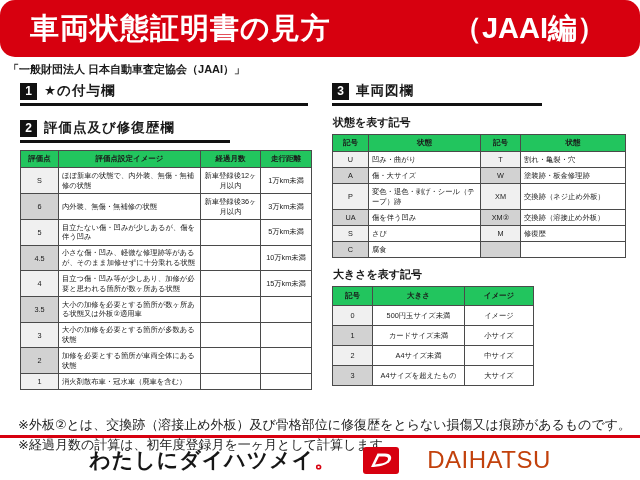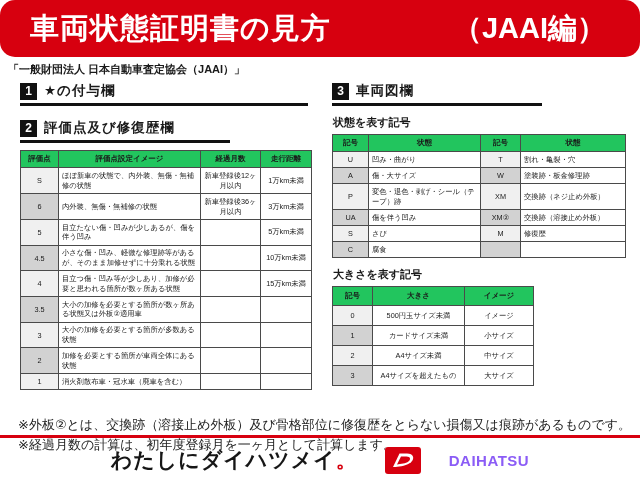--- a/index.html
+++ b/index.html
@@ -99,21 +99,21 @@
 
   
   .red-line { position: absolute; left: 0; top: 435px; width: 640px; height: 3px; background: #d7000f; }
   .footer {
     position: absolute; left: 0; top: 443px; width: 640px; height: 34px;
     display: flex; align-items: center; justify-content: center; gap: 28px;
   }
   .slogan { font-size: 21px; font-weight: bold; color: #161616; letter-spacing: 1px; }
   .slogan-period { color: #d7000f; font-size: 21px; font-weight: bold; }
   .d-mark { display: inline-flex; }
-  .brand { font-size: 15px; font-weight: bold; color: #8b5cf6; letter-spacing: 0.5px; }
+  .brand { font-size: 24px; font-weight: normal; color: #c2410c; letter-spacing: 0.5px; }
 </style>
 </head>
 <body>
 
 <div class="top-banner">
   <span class="title">車両状態証明書の見方</span>
   <span class="edition">（JAAI編）</span>
 </div>
 <div class="subtitle">「一般財団法人 日本自動車査定協会（JAAI）」</div>
 

